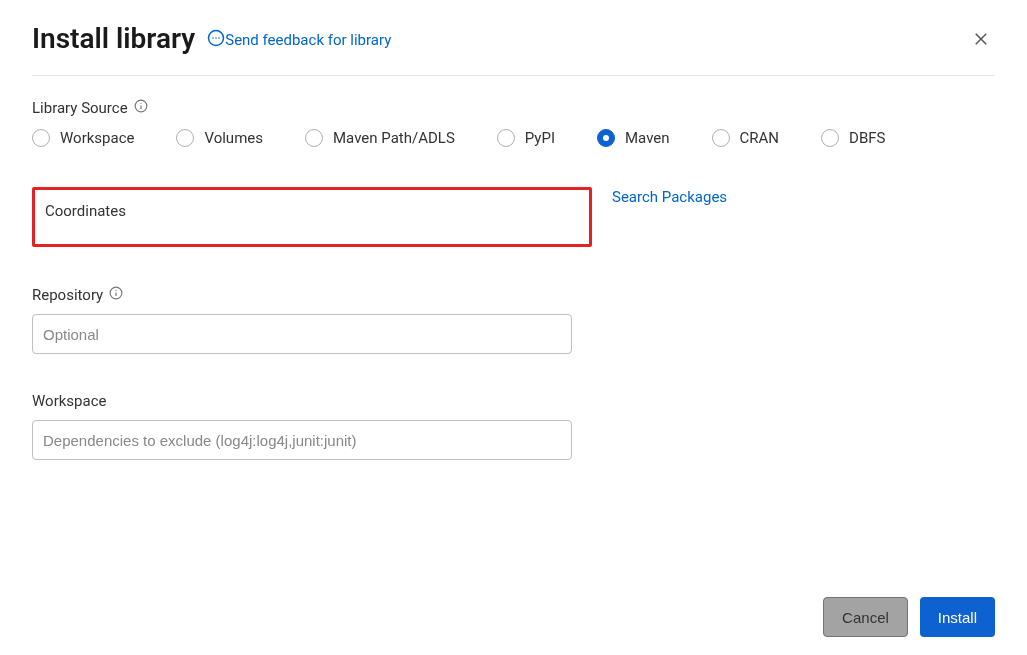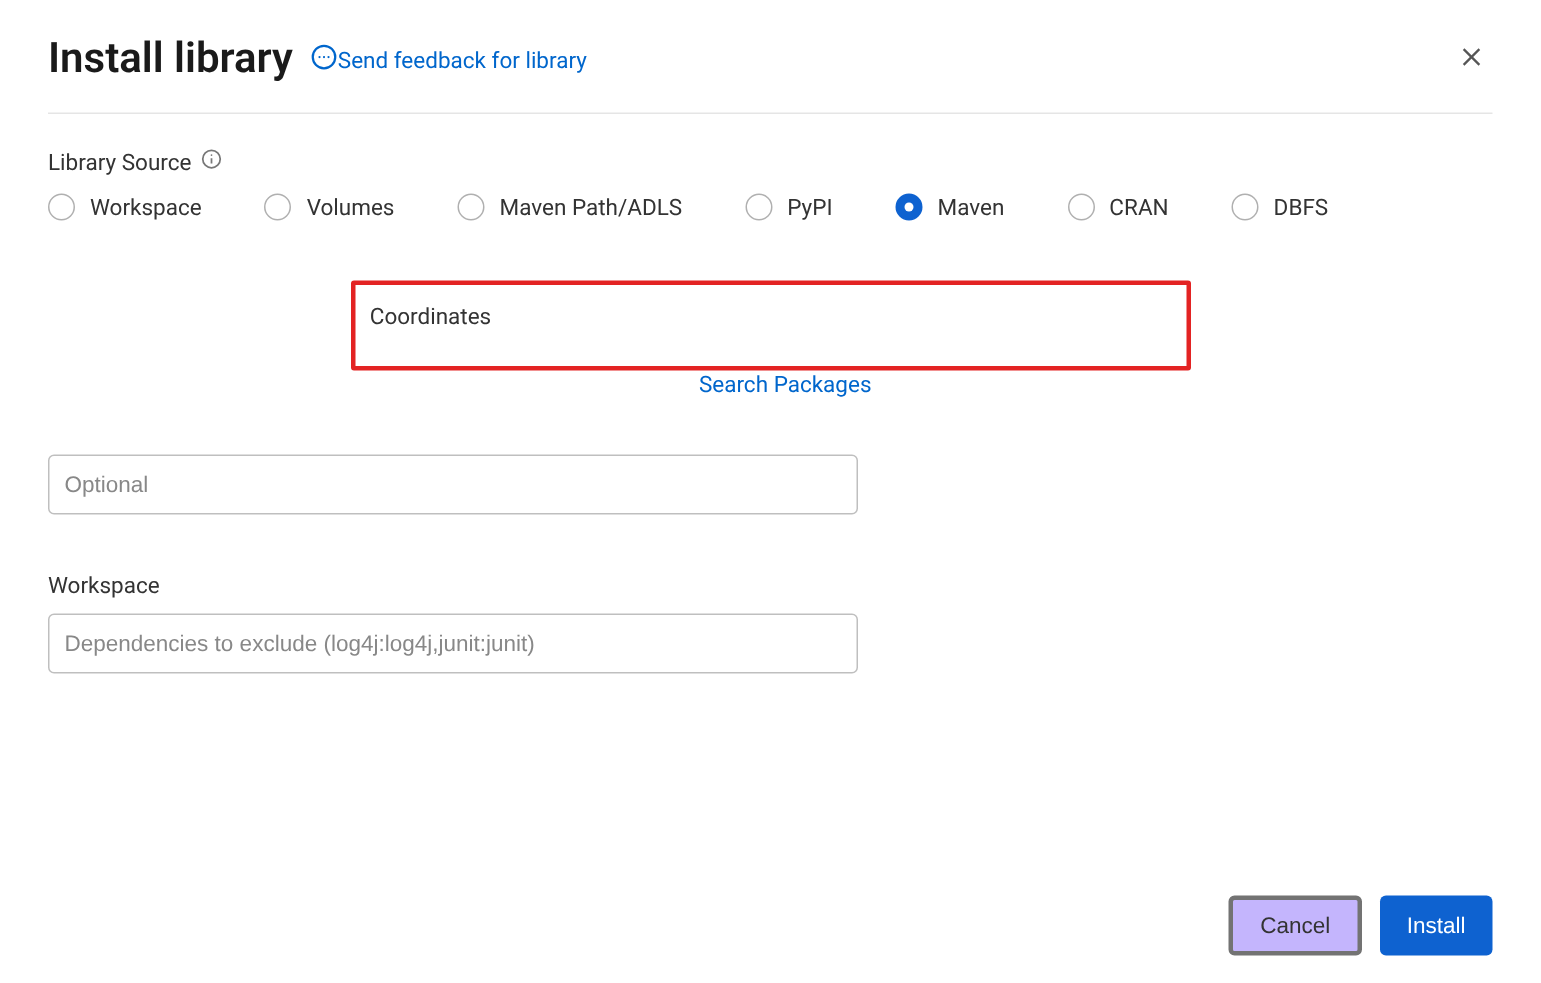--- a/index.html
+++ b/index.html
@@ -127,21 +127,20 @@
       border-radius: 2px;
       padding: 12px 10px 14px 10px;
       margin-top: 40px;
       width: 560px;
       display: inline-block;
       vertical-align: middle;
     }
     .coord-row {
       display: flex;
       align-items: center;
-      flex-direction: column;
     }
     .field-label {
       font-size: 15px;
       color: #333;
       margin-bottom: 10px;
       display: block;
     }
     .text-input {
       width: 100%;
       height: 40px;
@@ -182,22 +181,22 @@
     }
     .btn {
       height: 40px;
       padding: 0 18px;
       border-radius: 4px;
       font-size: 15px;
       cursor: pointer;
       border: none;
     }
     .btn-secondary {
-      background: #c4b5fd;
-      border: 3px solid #737373;
+      background: #a3a3a3;
+      border: 1px solid #737373;
       color: #333;
     }
     .btn-primary {
       background: #0e62d0;
       color: #fff;
     }
   </style>
 </head>
 <body>
 
@@ -273,20 +272,30 @@
   </div>
 
   <div class="coord-row">
     <div class="coordinates-block">
       <span class="field-label">Coordinates</span>
     </div>
     <a class="search-packages-link">Search Packages</a>
   </div>
 
   <div class="field-block">
+    <div class="field-label-row">
+      <span class="section-label">Repository</span>
+      <span>
+        <svg class="info-icon" viewBox="0 0 24 24" fill="none" stroke="currentColor" stroke-width="2">
+          <circle cx="12" cy="12" r="10"></circle>
+          <line x1="12" y1="11" x2="12" y2="17"></line>
+          <circle cx="12" cy="7.5" r="1" fill="currentColor" stroke="none"></circle>
+        </svg>
+      </span>
+    </div>
     <input type="text" class="text-input" placeholder="Optional" style="">
   </div>
 
   <div class="field-block">
     <span class="field-label">Workspace</span>
     <input type="text" class="text-input" placeholder="Dependencies to exclude (log4j:log4j,junit:junit)" style="">
   </div>
 
 </div>
 

